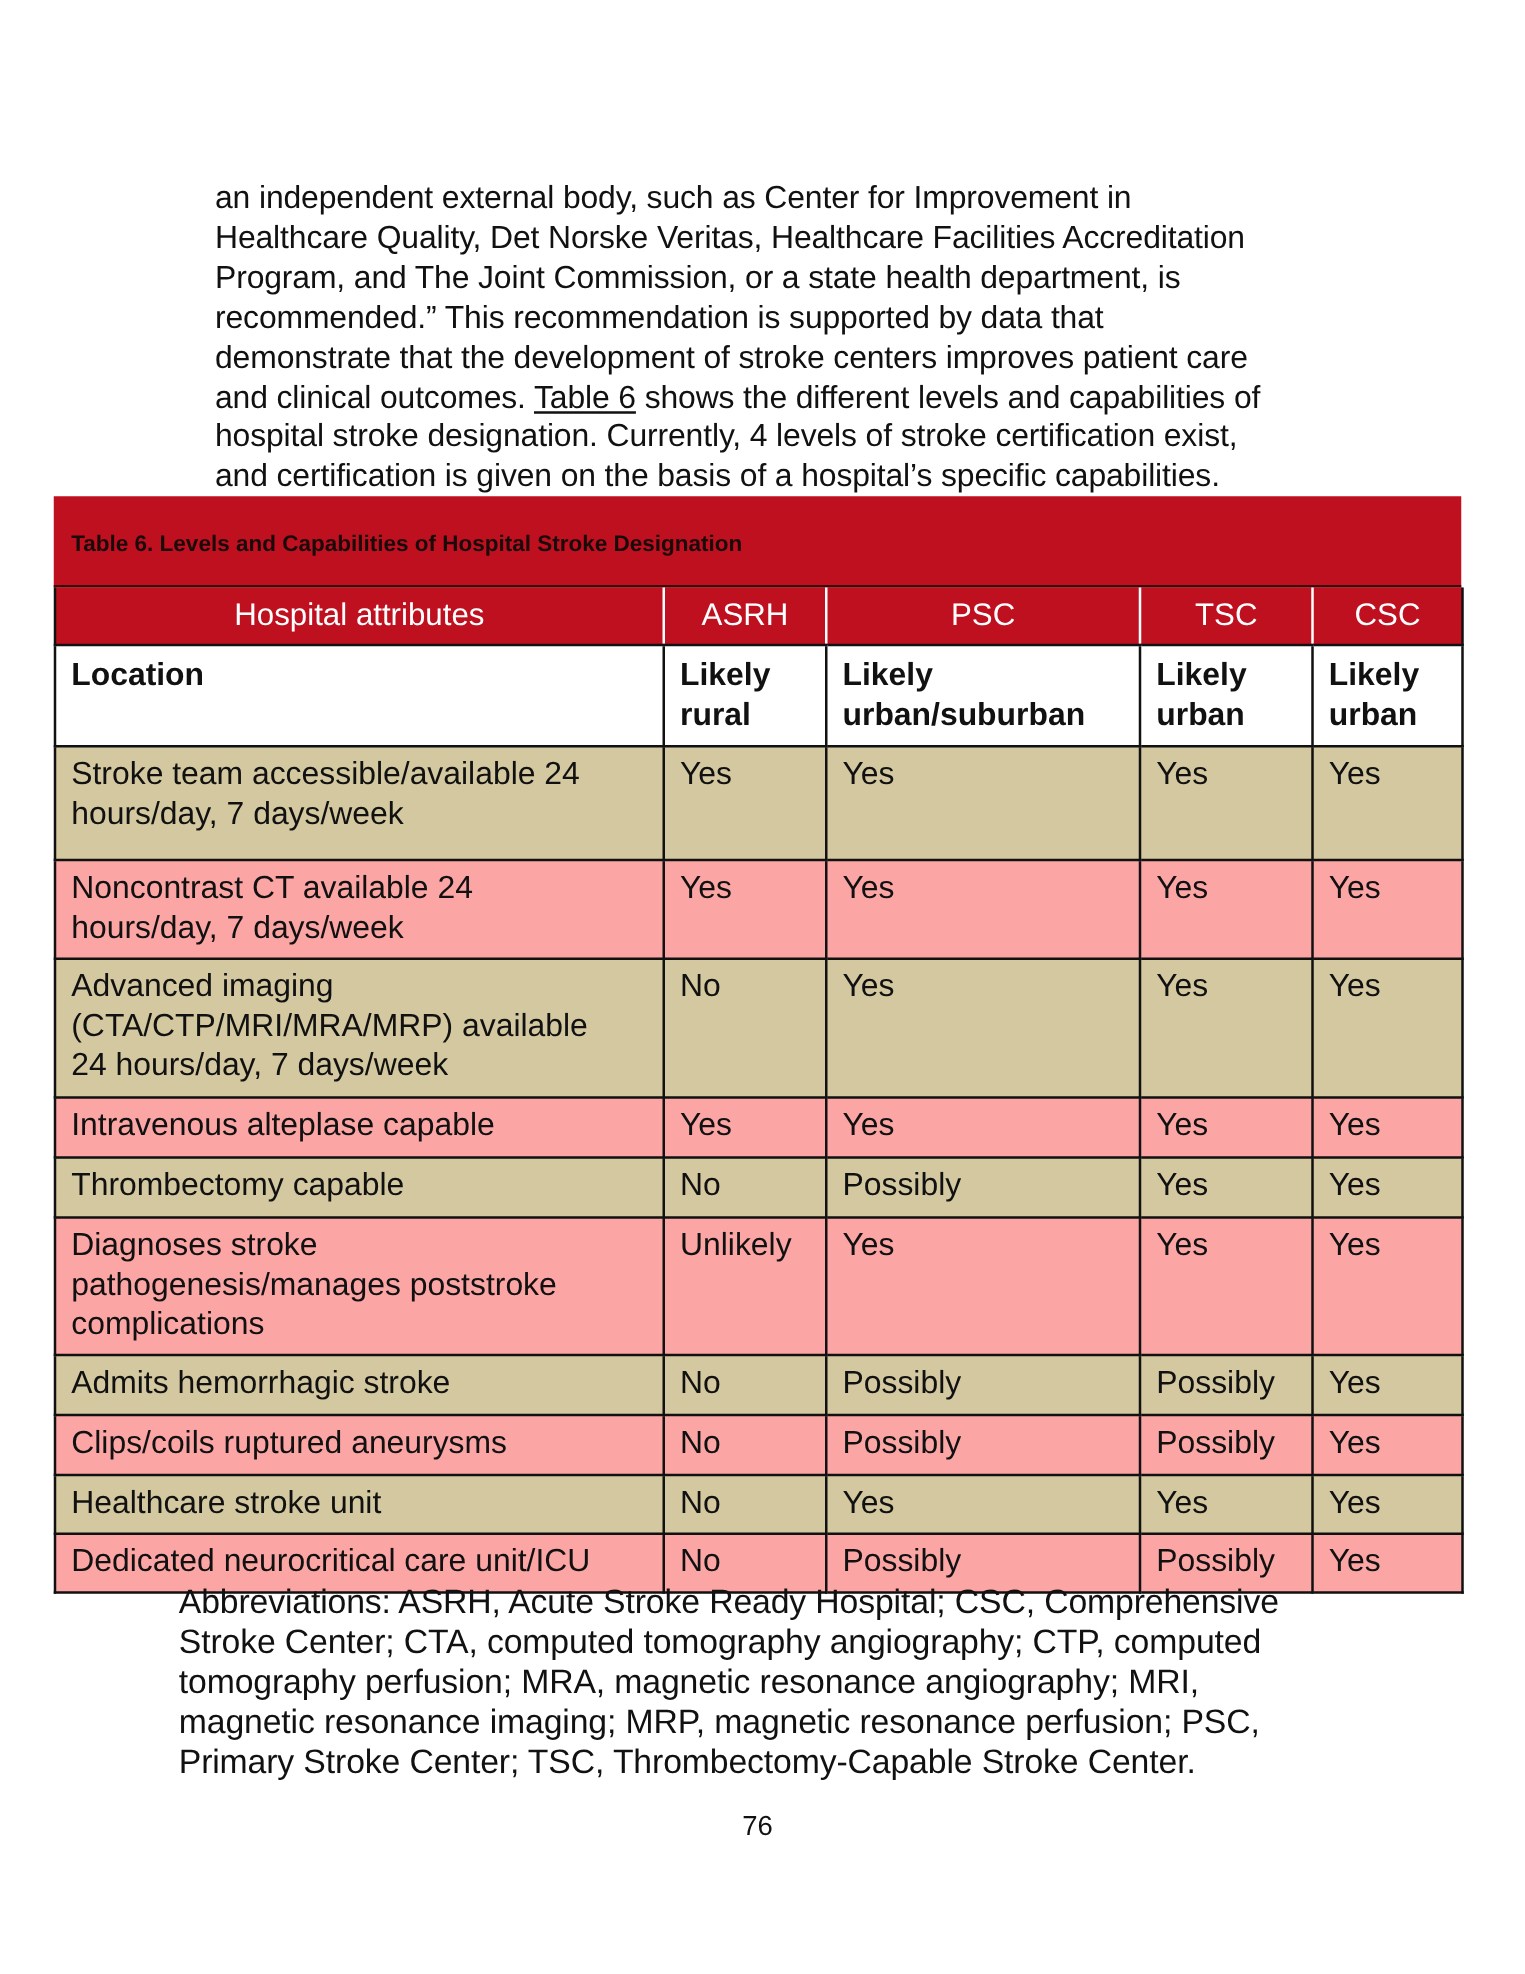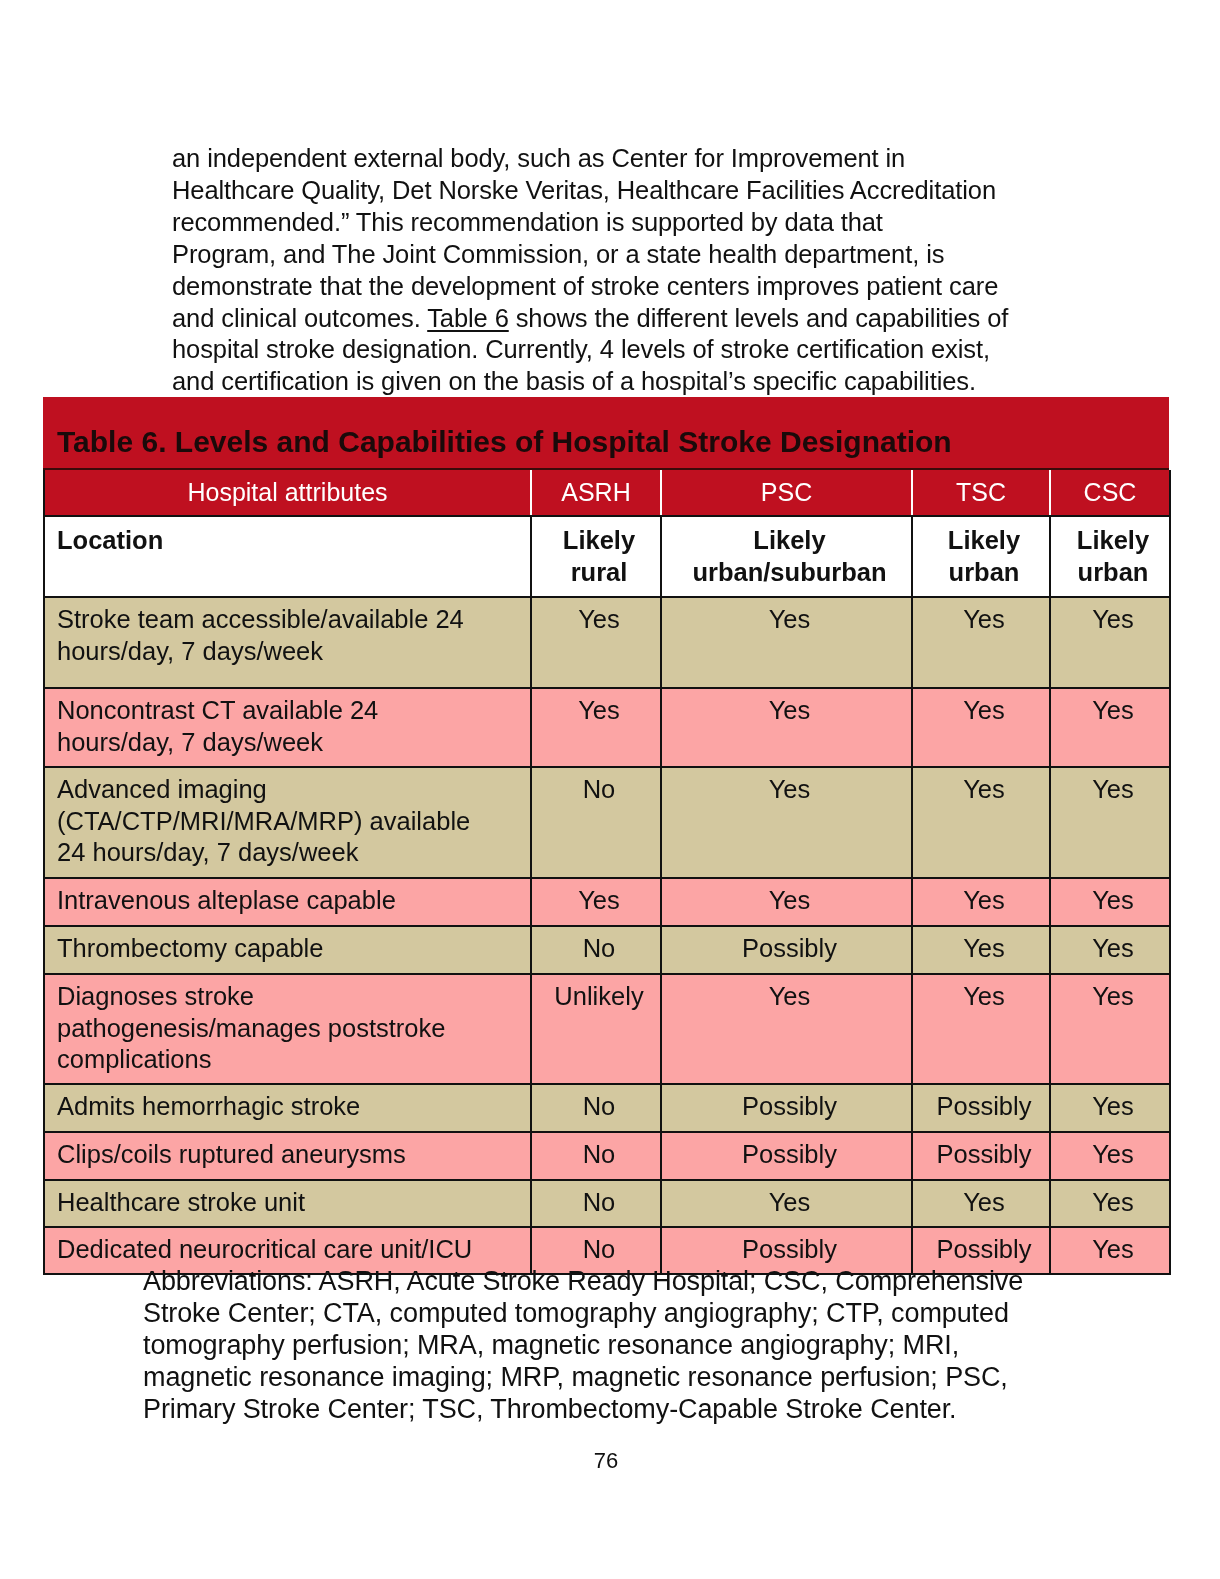--- a/index.html
+++ b/index.html
@@ -8,34 +8,34 @@
     position: absolute; left: 143px; top: 143px; width: 930px;
     font-size: 25.5px; line-height: 31.9px; color: #111;
     letter-spacing: -0.1px;
     margin-left: 29px;
   }
   .para .line { display: block; white-space: nowrap; }
   .para u { text-decoration: underline; text-underline-offset: 3px; }
   .table-wrap { position: absolute; left: 43px; top: 397px; width: 1126px; }
   .caption {
     background: #bf1020; height: 73px; box-sizing: border-box;
-    padding: 28px 0 0 14px; font-size: 30px; font-weight: bold; color: #1a0a0a;
+    padding: 28px 0 0 14px; font-size: 18px; font-weight: bold; color: #1a0a0a;
     border-bottom: 2px solid #3a0a0a;
   }
   table { border-collapse: collapse; width: 1126px; table-layout: fixed; }
   th {
     background: #bf1020; color: #fff; font-weight: normal; font-size: 25px;
     height: 45px; padding: 0; text-align: center; border-left: 2px solid #ffffff;
     border-bottom: 2px solid #111;
   }
   th:first-child { border-left: 2px solid #111; }
   th:last-child { border-right: 2px solid #111; }
   td {
     border: 2px solid #111; font-size: 25.5px; line-height: 31.5px;
-    vertical-align: top; padding: 6px 6px 7px 12px; text-align: center;
+    vertical-align: top; padding: 6px 6px 7px 12px; 
   }
   td.attr { text-align: left; }
   tr.loc td { font-weight: bold; background: #fff; padding-top: 8px; }
   tr.tan td { background: #d3c89f; }
   tr.plain td { background: #fca5a5; }
   .abbrev {
     position: absolute; left: 143px; top: 1266px; width: 940px;
     font-size: 27px; line-height: 31.9px; color: #111; letter-spacing: -0.1px;
   }
   .abbrev .line { display: block; white-space: nowrap; }
@@ -43,22 +43,22 @@
     position: absolute; left: 0; width: 1212px; top: 1448px; text-align: center;
     font-size: 22px; color: #111;
   }
 </style>
 </head>
 <body>
 
 <div class="para">
   <span class="line">an independent external body, such as Center for Improvement in</span>
   <span class="line">Healthcare Quality, Det Norske Veritas, Healthcare Facilities Accreditation</span>
+  <span class="line">Program, and The Joint Commission, or a state health department, is</span>
   <span class="line">recommended.” This recommendation is supported by data that</span>
-  <span class="line">Program, and The Joint Commission, or a state health department, is</span>
   <span class="line">demonstrate that the development of stroke centers improves patient care</span>
   <span class="line"><span>and clinical outcomes. </span><u>Table 6</u><span> shows the different levels and capabilities of</span></span>
   <span class="line">hospital stroke designation. Currently, 4 levels of stroke certification exist,</span>
   <span class="line">and certification is given on the basis of a hospital’s specific capabilities.</span>
 </div>
 
 <div class="table-wrap">
   <div class="caption">Table 6. Levels and Capabilities of Hospital Stroke Designation</div>
   <table>
     <colgroup>

